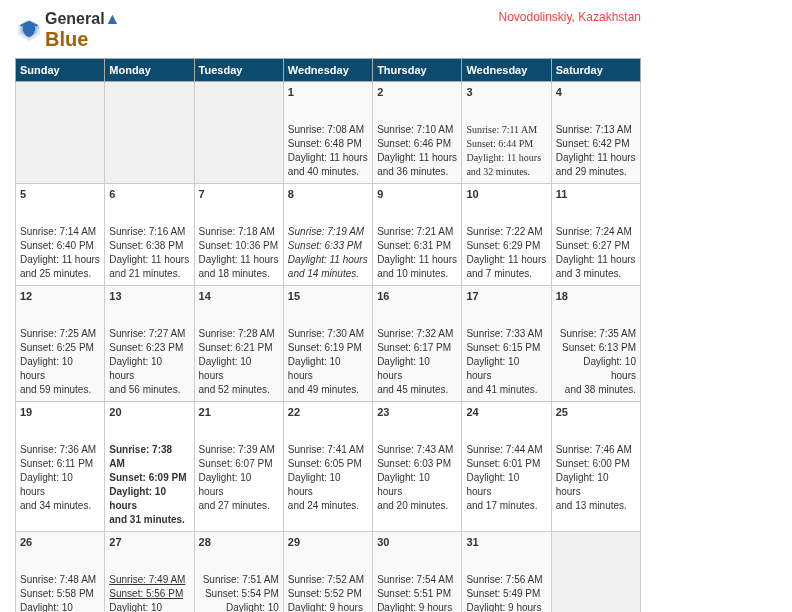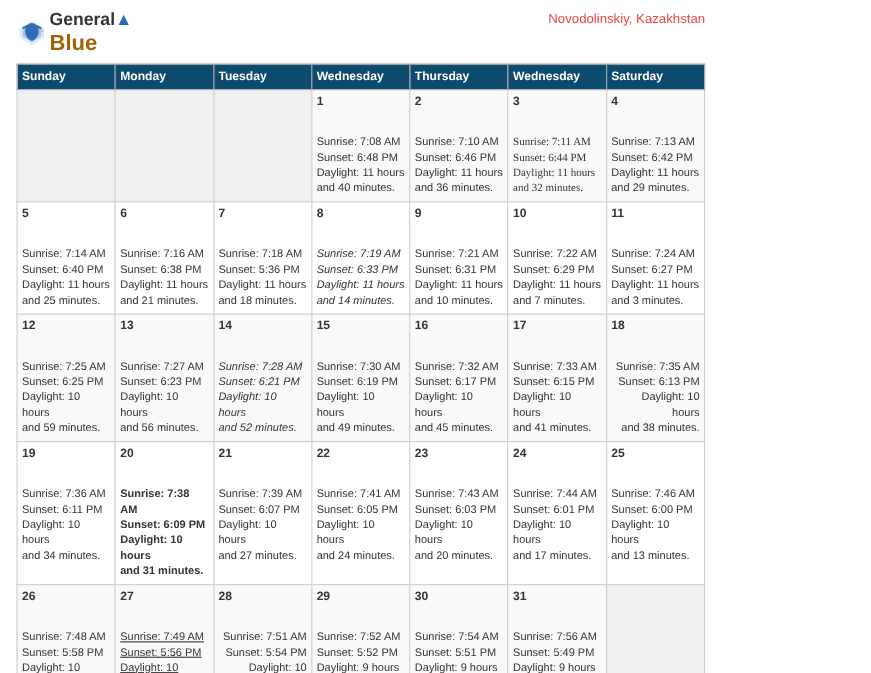--- a/index.html
+++ b/index.html
@@ -167,21 +167,21 @@
           <td>
             <span class="day-num">6</span>
             <div class="day-info" style="white-space: pre-line;">Sunrise: 7:16 AM
 Sunset: 6:38 PM
 Daylight: 11 hours
 and 21 minutes.</div>
           </td>
           <td>
             <span class="day-num">7</span>
             <div class="day-info" style="white-space: pre-line;">Sunrise: 7:18 AM
-Sunset: 5:36 PM
+Sunset: 10:36 PM
 Daylight: 11 hours
 and 18 minutes.</div>
           </td>
           <td>
             <span class="day-num">8</span>
             <div class="day-info" style="white-space: pre-line; font-style: italic;">Sunrise: 7:19 AM
 Sunset: 6:33 PM
 Daylight: 11 hours
 and 14 minutes.</div>
           </td>
@@ -217,21 +217,21 @@
           </td>
           <td>
             <span class="day-num">13</span>
             <div class="day-info" style="white-space: pre-line;">Sunrise: 7:27 AM
 Sunset: 6:23 PM
 Daylight: 10 hours
 and 56 minutes.</div>
           </td>
           <td>
             <span class="day-num">14</span>
-            <div class="day-info" style="white-space: pre-line; font-style: italic;">Sunrise: 7:28 AM
+            <div class="day-info" style="white-space: pre-line;">Sunrise: 7:28 AM
 Sunset: 6:21 PM
 Daylight: 10 hours
 and 52 minutes.</div>
           </td>
           <td>
             <span class="day-num">15</span>
             <div class="day-info" style="white-space: pre-line;">Sunrise: 7:30 AM
 Sunset: 6:19 PM
 Daylight: 10 hours
 and 49 minutes.</div>

